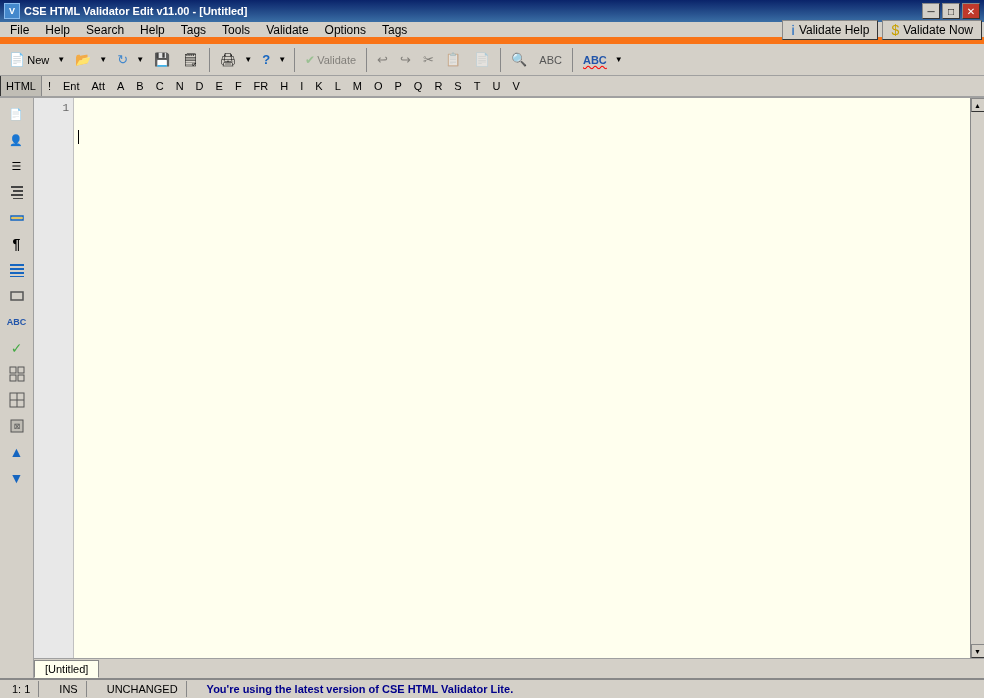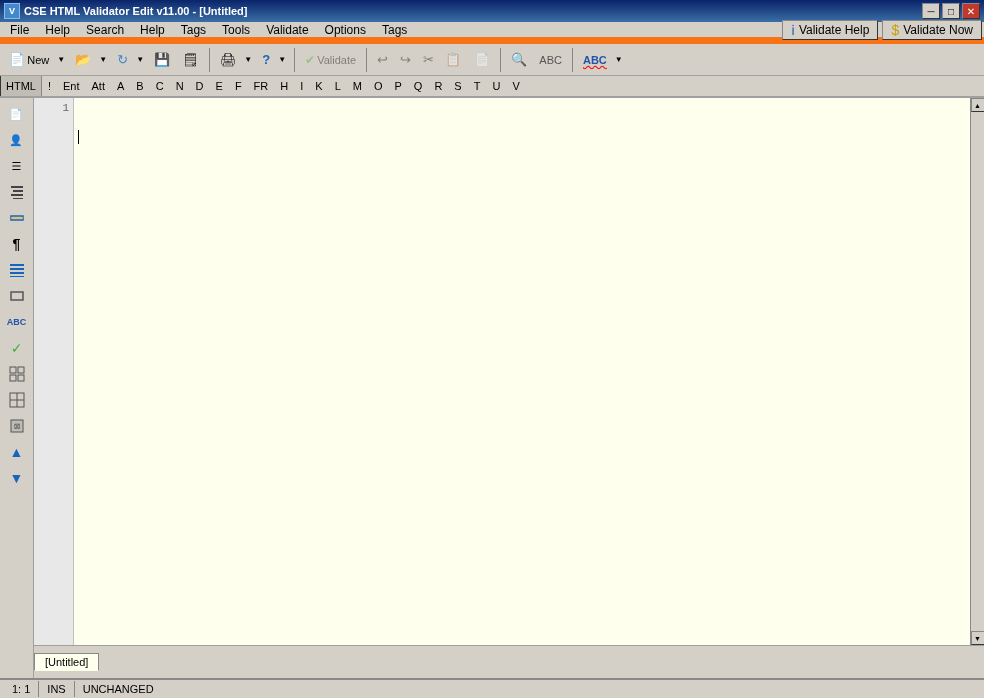--- a/index.html
+++ b/index.html
@@ -252,21 +252,21 @@
       display: flex;
       align-items: center;
       justify-content: center;
       font-size: 7px;
       cursor: pointer;
     }
 
     
     #tab-bar {
       background: #d4d0c8;
-      height: 33px;
+      height: 20px;
       display: flex;
       align-items: center;
       border-top: 1px solid #a0a0a0;
     }
     .tab-item {
       padding: 2px 10px;
       background: #c0bdb5;
       border: 1px solid #888;
       border-bottom: none;
       font-size: 11px;
@@ -279,21 +279,21 @@
 
     
     #status-bar {
       background: #d4d0c8;
       height: 20px;
       display: flex;
       align-items: center;
       border-top: 2px solid #888;
       font-size: 11px;
       padding: 0 4px;
-      gap: 0;
+      gap: 12px;
     }
     .status-section {
       padding: 0 8px;
       border-right: 1px solid #888;
       height: 16px;
       display: flex;
       align-items: center;
     }
     .status-section:last-child { border-right: none; }
     .status-message {
@@ -544,13 +544,14 @@
     <div id="tab-bar">
       <div class="tab-item active">[Untitled]</div>
     </div>
   </div>
 </div>
 
 <div id="status-bar">
   <div class="status-section">1: 1</div>
   <div class="status-section">INS</div>
   <div class="status-section">UNCHANGED</div>
+  <div class="status-message">You're using the latest version of CSE HTML Validator Lite.</div>
 </div>
 
 </body></html>

